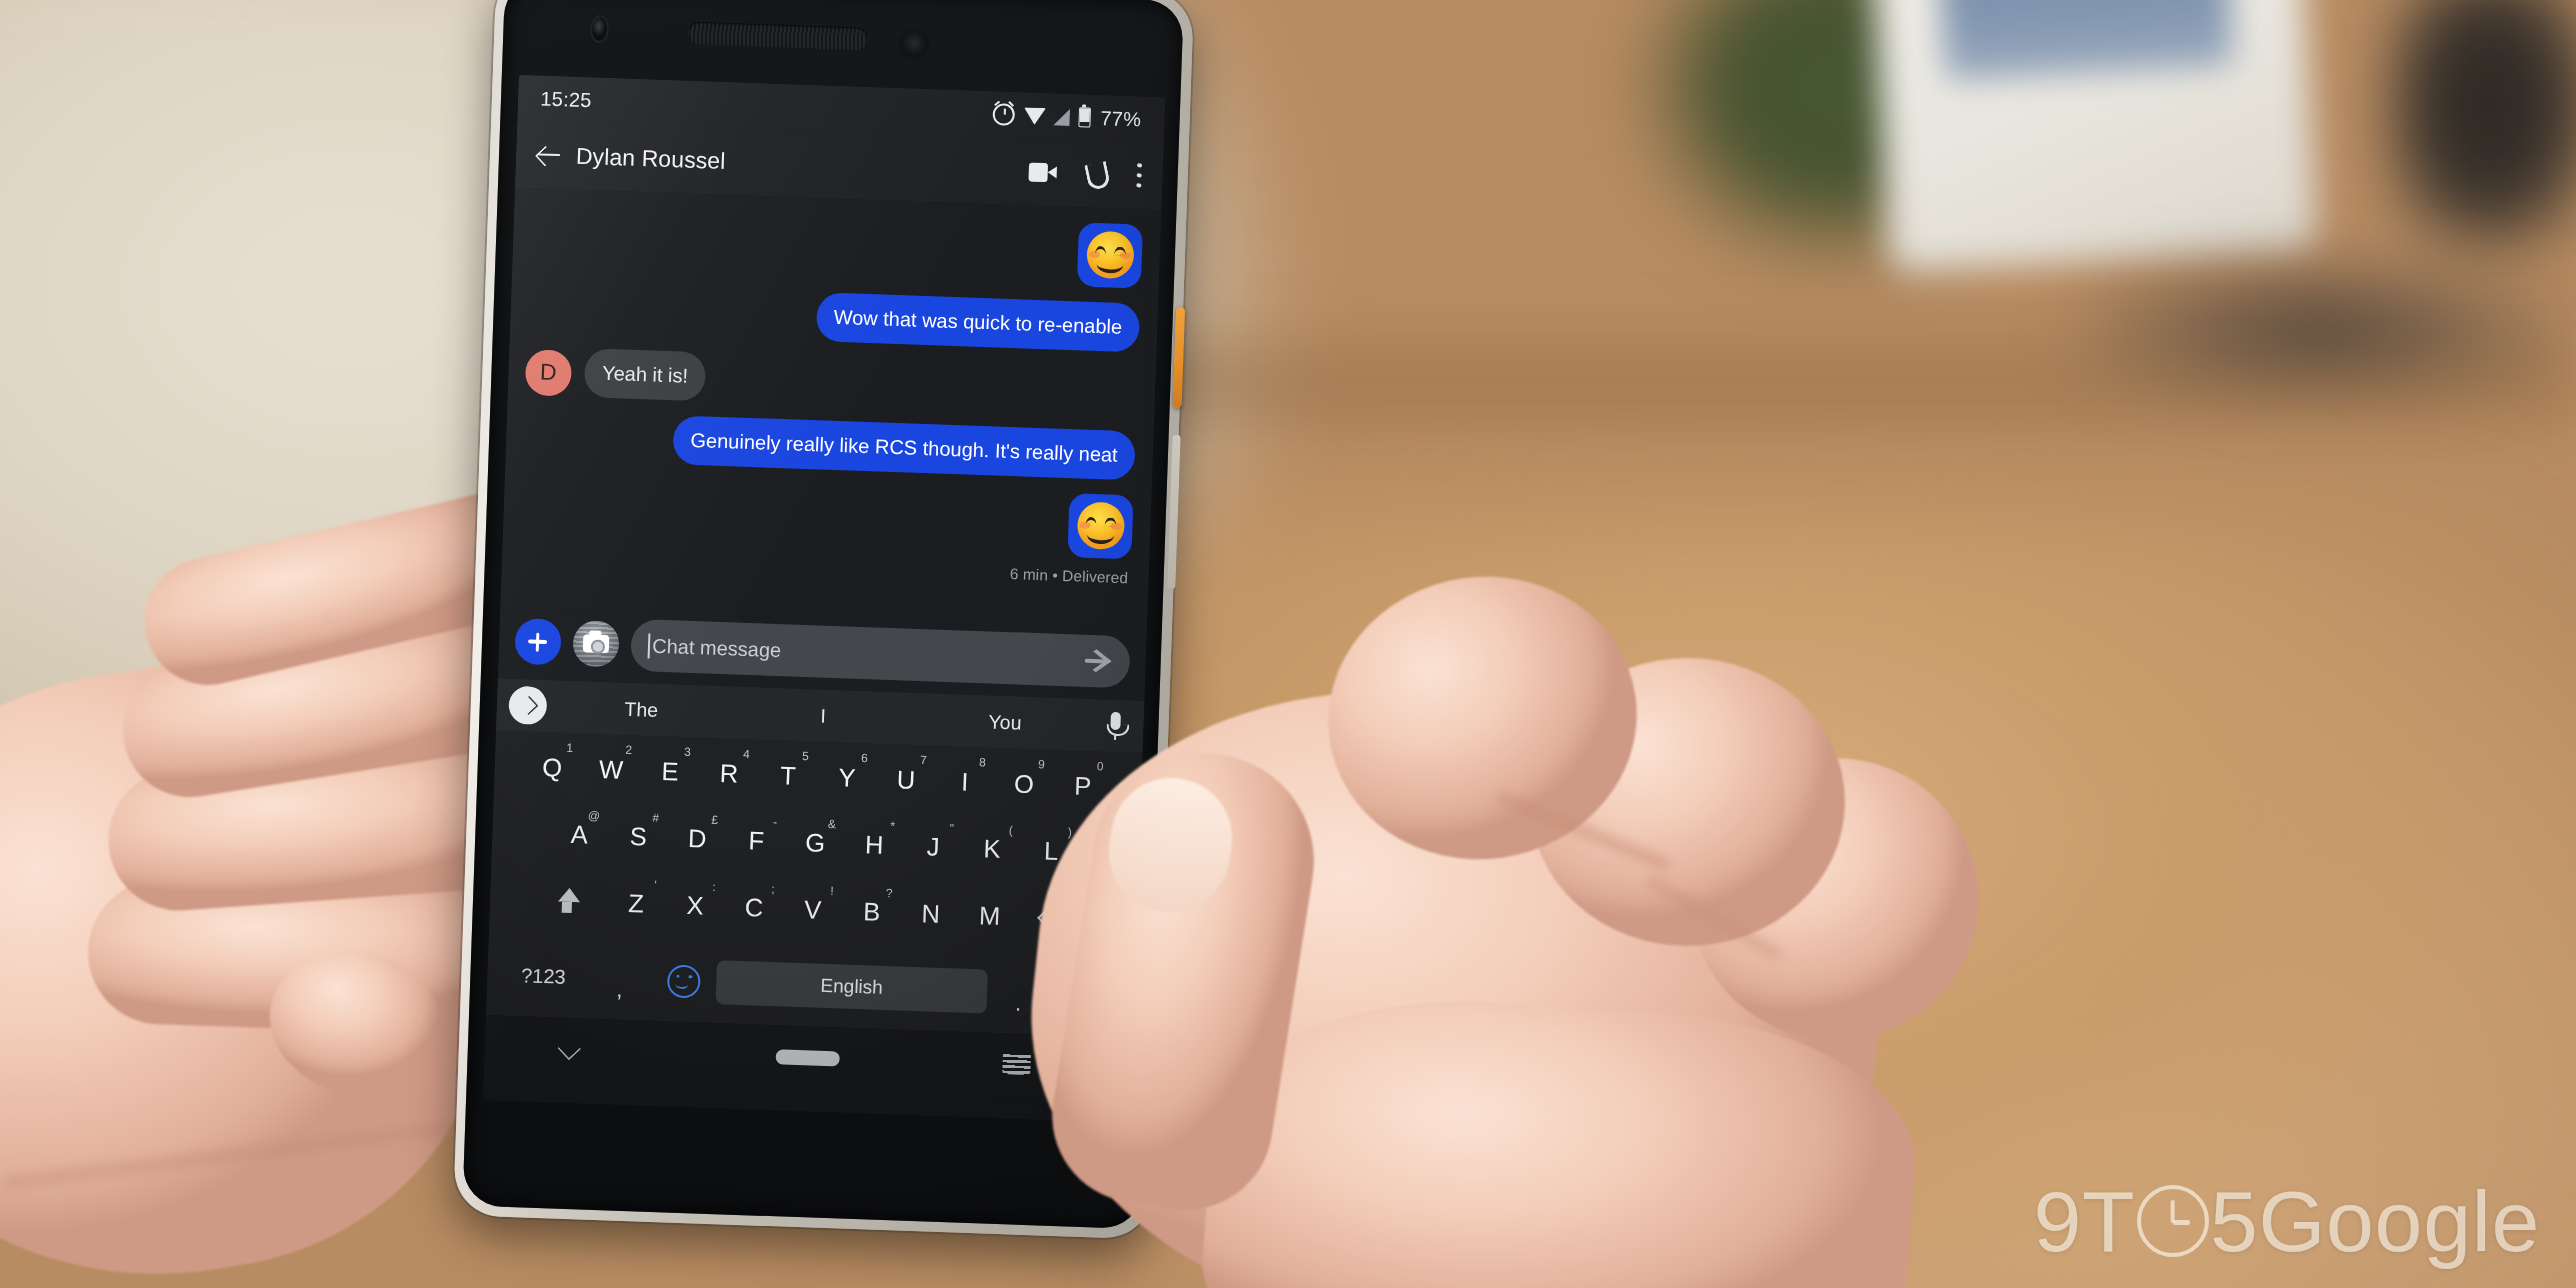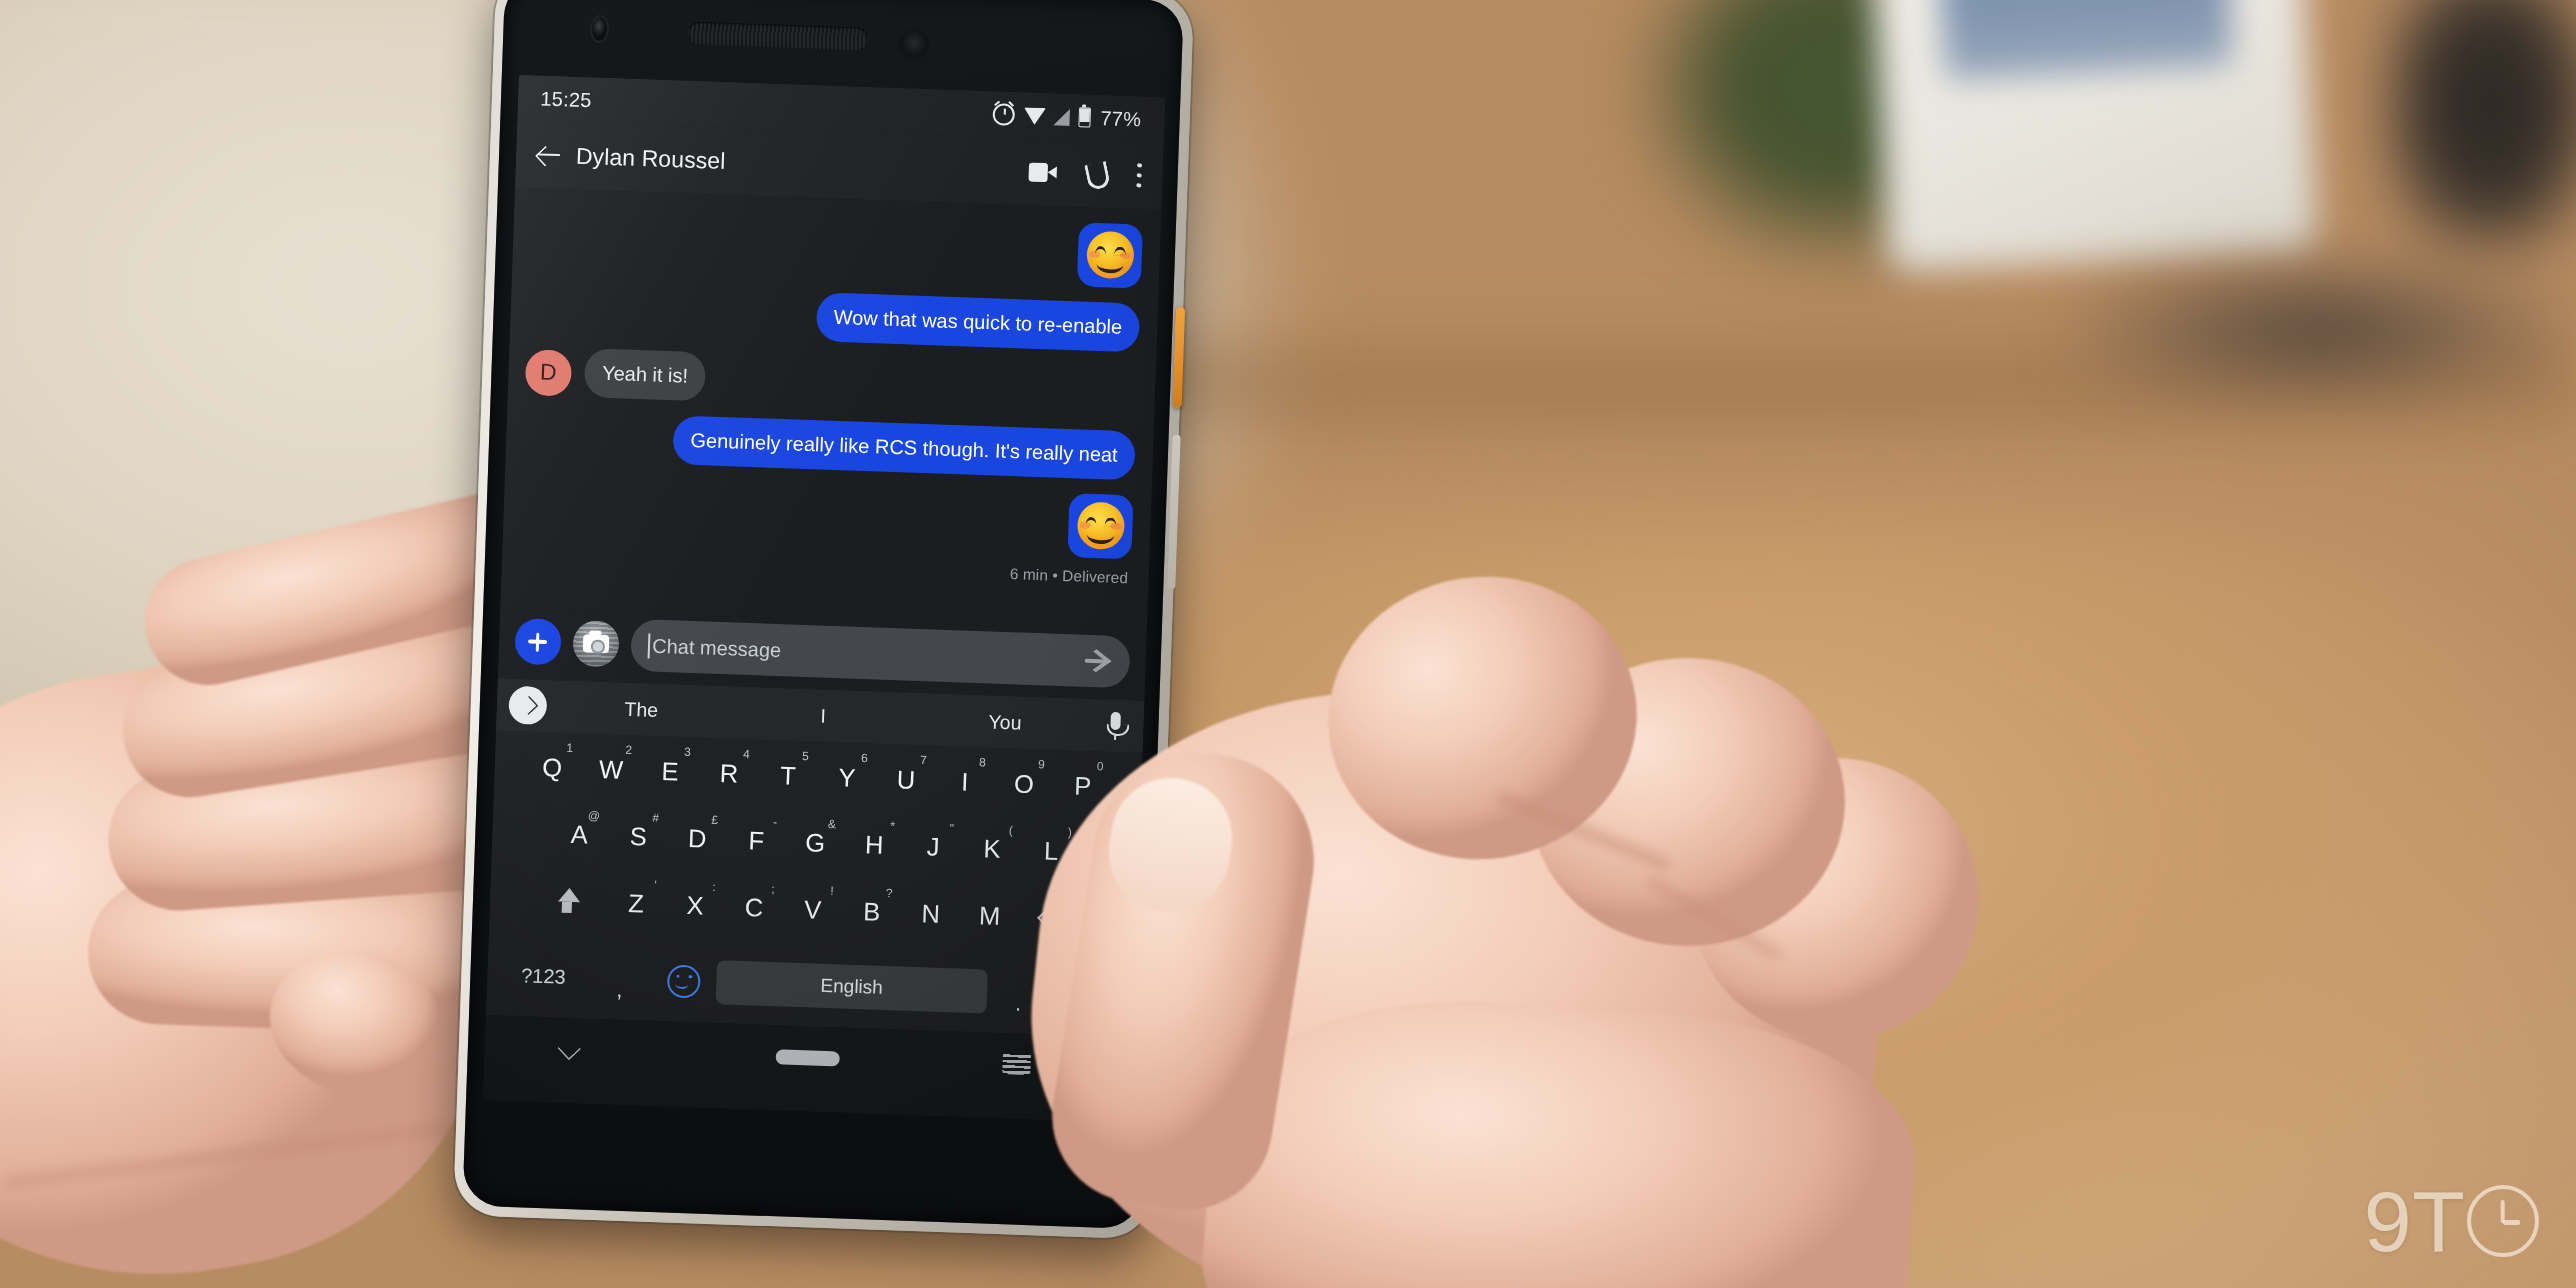--- a/index.html
+++ b/index.html
@@ -723,16 +723,17 @@
     <div class="thumb skin"></div>
     <div class="thumbnail-pl"></div>
   </div>
 
   <div id="watermark">
     <span>9T</span>
     <span class="clockglyph">
       <span class="h"></span>
         <span class="m"></span>
     </span>
+    <span>5Google</span>
   </div>
 
 </div>
 
 
 </body></html>

